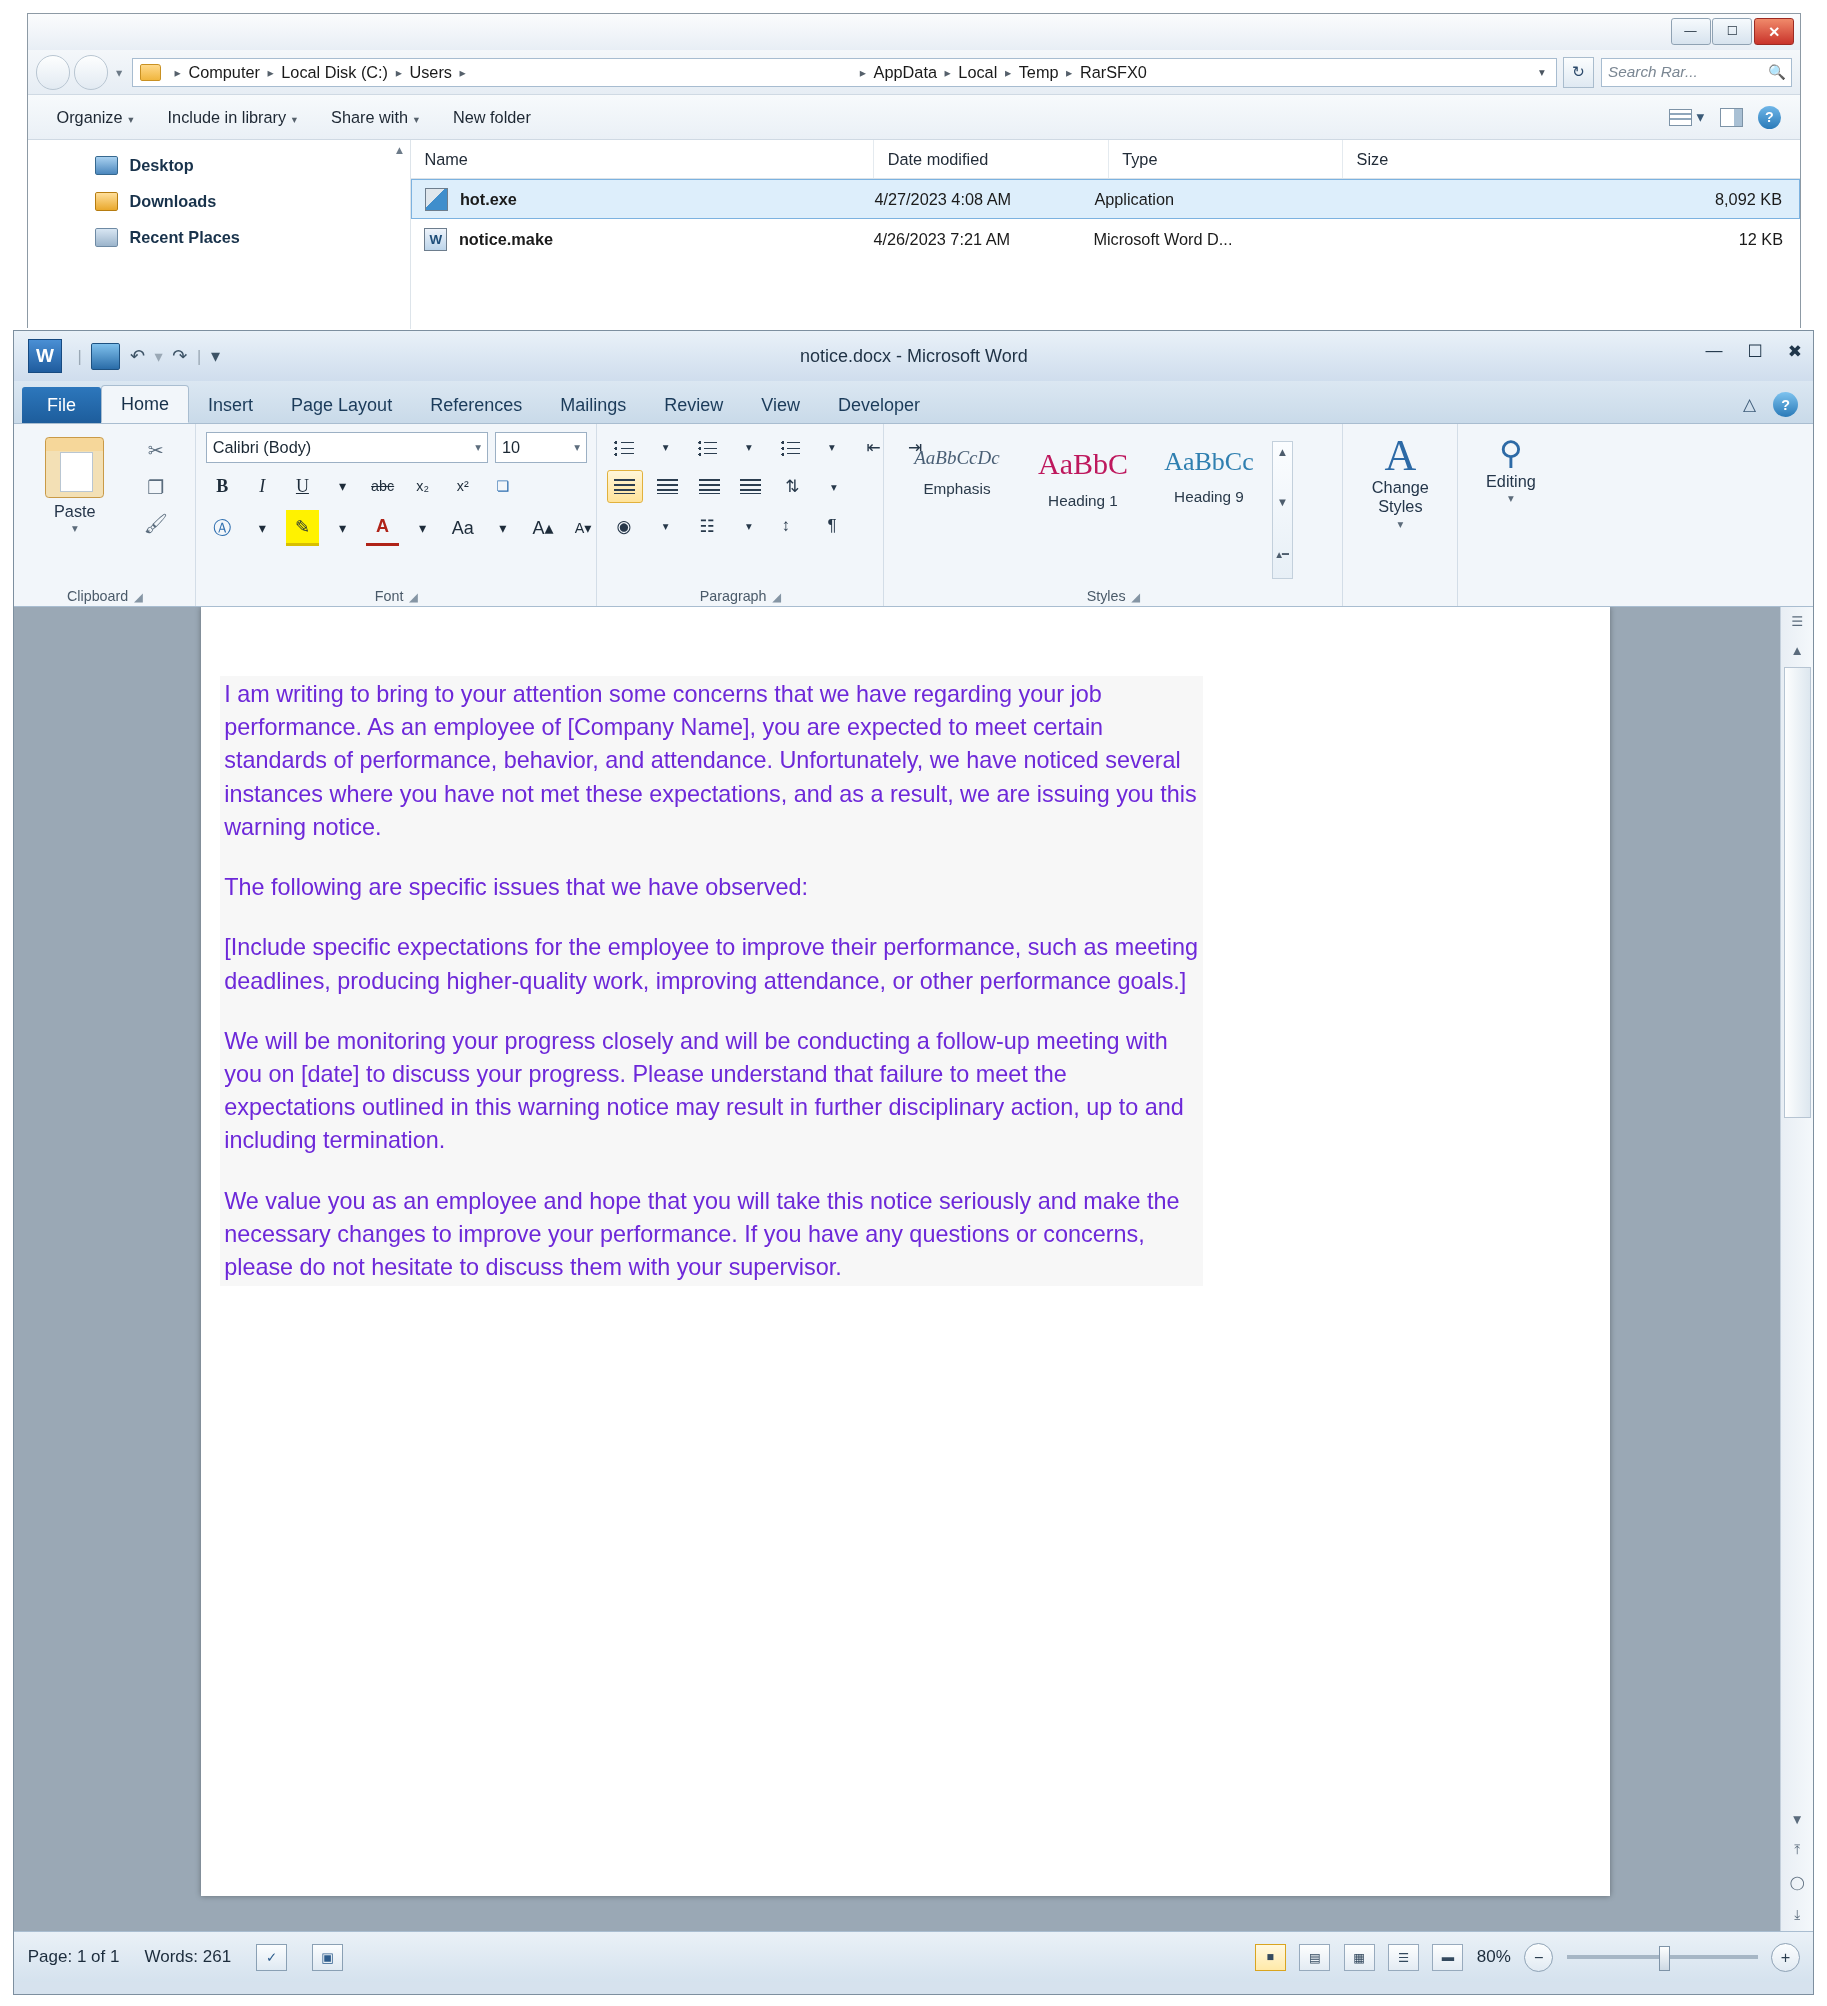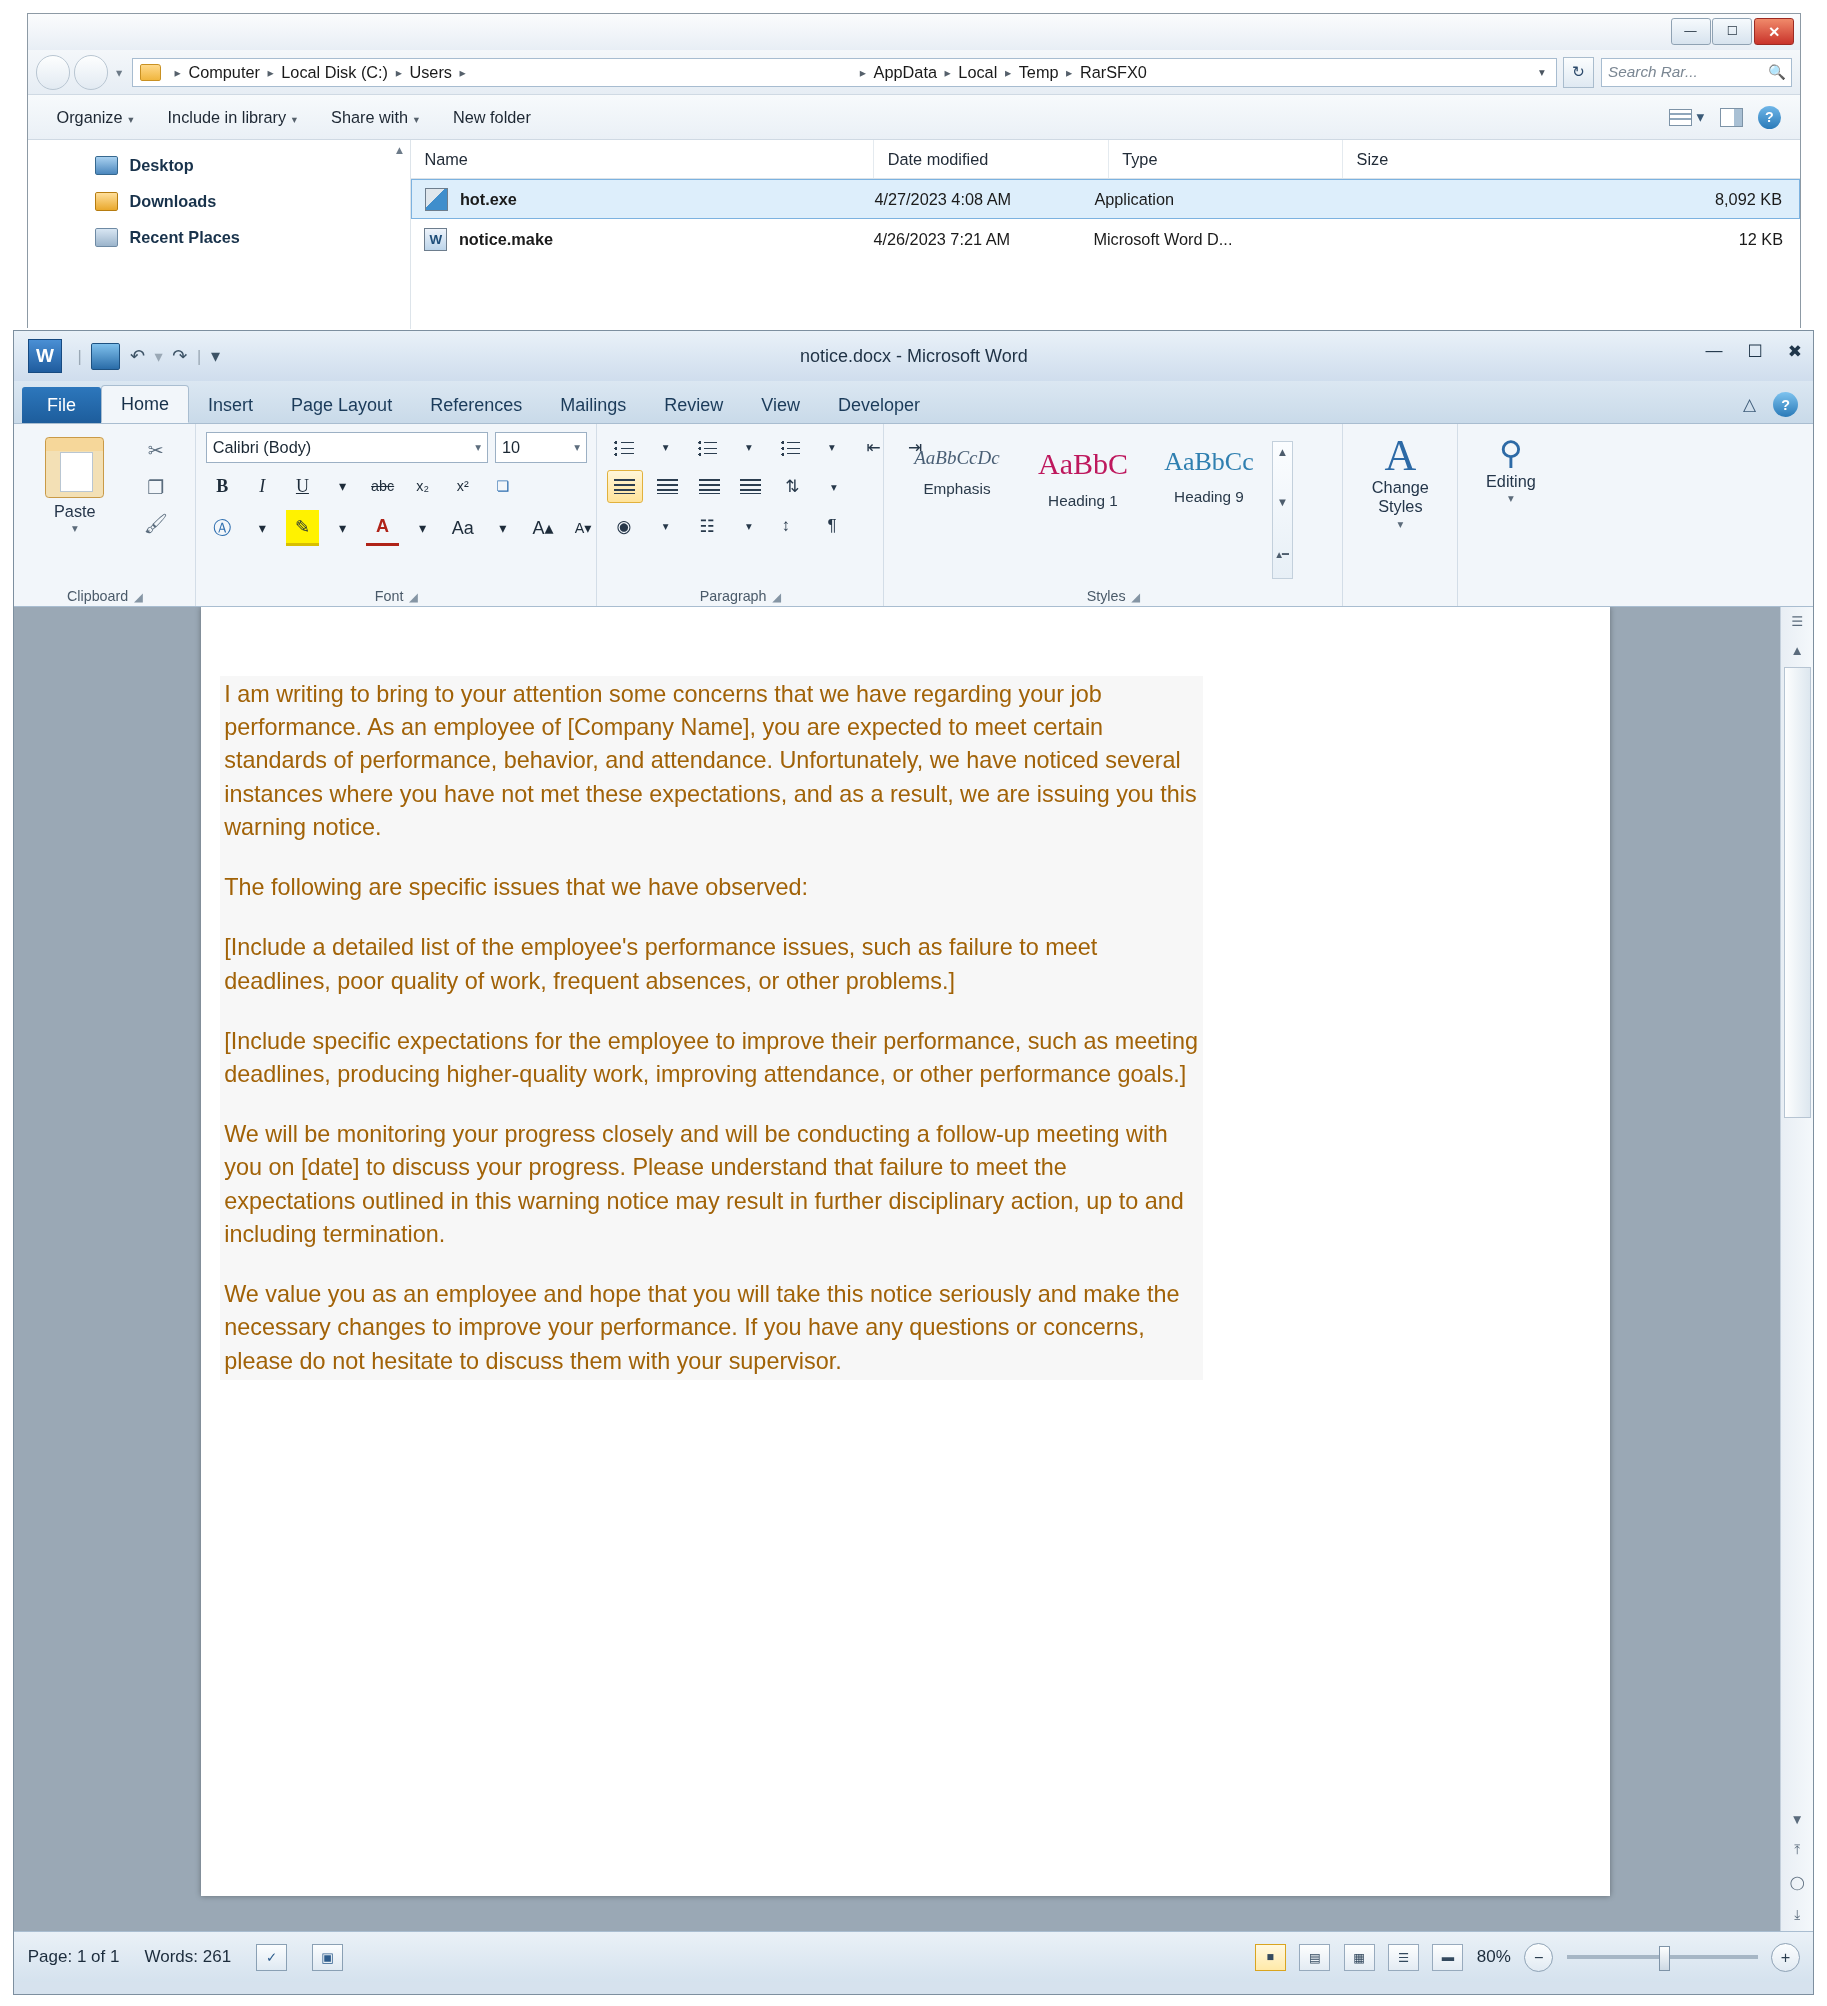--- a/index.html
+++ b/index.html
@@ -564,21 +564,21 @@
   }
   .doc-text {
     position: absolute;
     left: 206px;
     top: 69px;
     width: 975px;
     background: #f7f7f7;
     padding: 1.9px 3.8px;
     font-size: 23.4px;
     line-height: 1.42;
-    color: #a16207;
+    color: #6d28d9;
     font-family: "Liberation Sans", sans-serif;
   }
   .doc-text p { margin: 0 0 27px 0; }
   .doc-text p:last-child { margin-bottom: 0; }
   .doc-scroll {
     position: absolute;
     right: 0; top: 0;
     width: 32.5px;
     height: 100%;
     background: linear-gradient(to right, #e8eef4, #f4f8fb);
@@ -924,21 +924,20 @@
         <div class="paste-caret">▾</div>
       </div>
     </div>
 
     <div class="doc-area">
       <div class="page"></div>
 
       <div class="doc-text">
         <p>I am writing to bring to your attention some concerns that we have regarding your job performance. As an employee of [Company Name], you are expected to meet certain standards of performance, behavior, and attendance. Unfortunately, we have noticed several instances where you have not met these expectations, and as a result, we are issuing you this warning notice.</p>
         <p>The following are specific issues that we have observed:</p>
-        <p>[Include a detailed list of the employee's performance issues, such as failure to meet deadlines, poor quality of work, frequent absences, or other problems.]</p>
         <p>[Include specific expectations for the employee to improve their performance, such as meeting deadlines, producing higher-quality work, improving attendance, or other performance goals.]</p>
         <p>We will be monitoring your progress closely and will be conducting a follow-up meeting with you on [date] to discuss your progress. Please understand that failure to meet the expectations outlined in this warning notice may result in further disciplinary action, up to and including termination.</p>
         <p>We value you as an employee and hope that you will take this notice seriously and make the necessary changes to improve your performance. If you have any questions or concerns, please do not hesitate to discuss them with your supervisor.</p>
       </div>
 
       <div class="doc-scroll">
         <div class="sc-btn">☰</div>
         <div class="sc-btn">▲</div>
         <div class="sc-thumb"></div>
         <div class="sc-spacer"></div>

